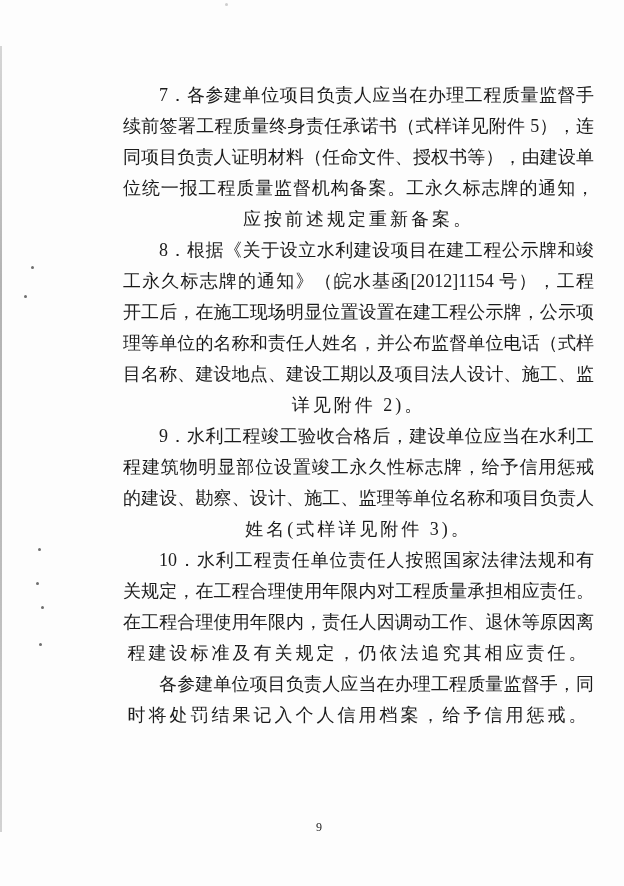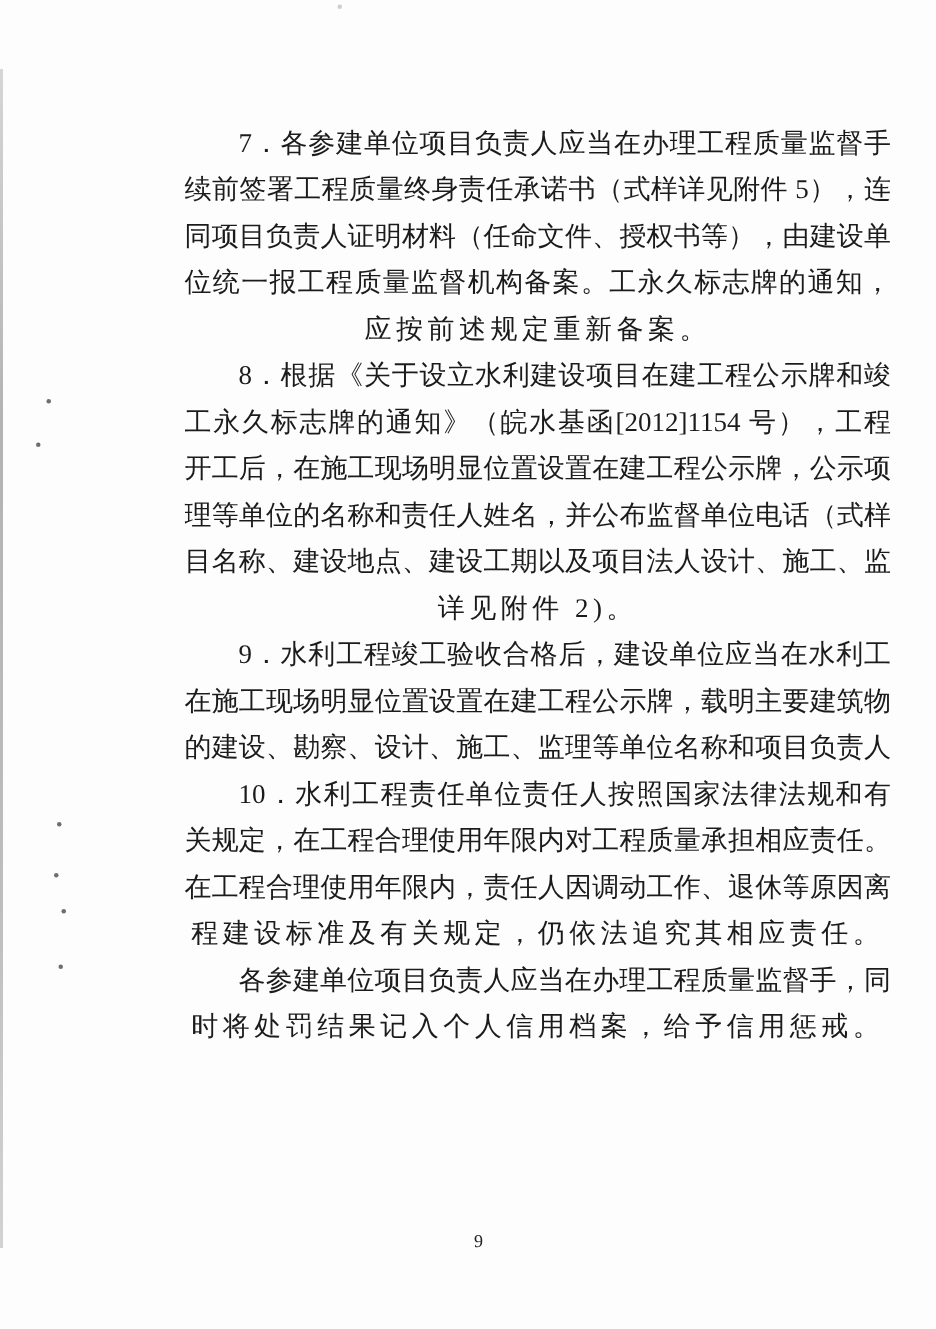--- a/index.html
+++ b/index.html
@@ -96,22 +96,23 @@
       <div class="line first">8．根据《关于设立水利建设项目在建工程公示牌和竣</div>
       <div class="line">工永久标志牌的通知》（皖水基函[2012]1154 号），工程</div>
       <div class="line">开工后，在施工现场明显位置设置在建工程公示牌，公示项</div>
       <div class="line">理等单位的名称和责任人姓名，并公布监督单位电话（式样</div>
       <div class="line">目名称、建设地点、建设工期以及项目法人设计、施工、监</div>
       <div class="line last">详见附件 2)。</div>
     </div>
 
     <div class="para">
       <div class="line first">9．水利工程竣工验收合格后，建设单位应当在水利工</div>
-      <div class="line">在施工现场明显位置设置在建工程公示牌，载明主要建筑物</div>
+      <div class="line">程建筑物明显部位设置竣工永久性标志牌，给予信用惩戒</div>
       <div class="line">的建设、勘察、设计、施工、监理等单位名称和项目负责人</div>
+      <div class="line last">姓名(式样详见附件 3)。</div>
     </div>
 
     <div class="para">
       <div class="line first">10．水利工程责任单位责任人按照国家法律法规和有</div>
       <div class="line">关规定，在工程合理使用年限内对工程质量承担相应责任。</div>
       <div class="line">在工程合理使用年限内，责任人因调动工作、退休等原因离</div>
       <div class="line last">程建设标准及有关规定，仍依法追究其相应责任。</div>
     </div>
 
     <div class="para">

